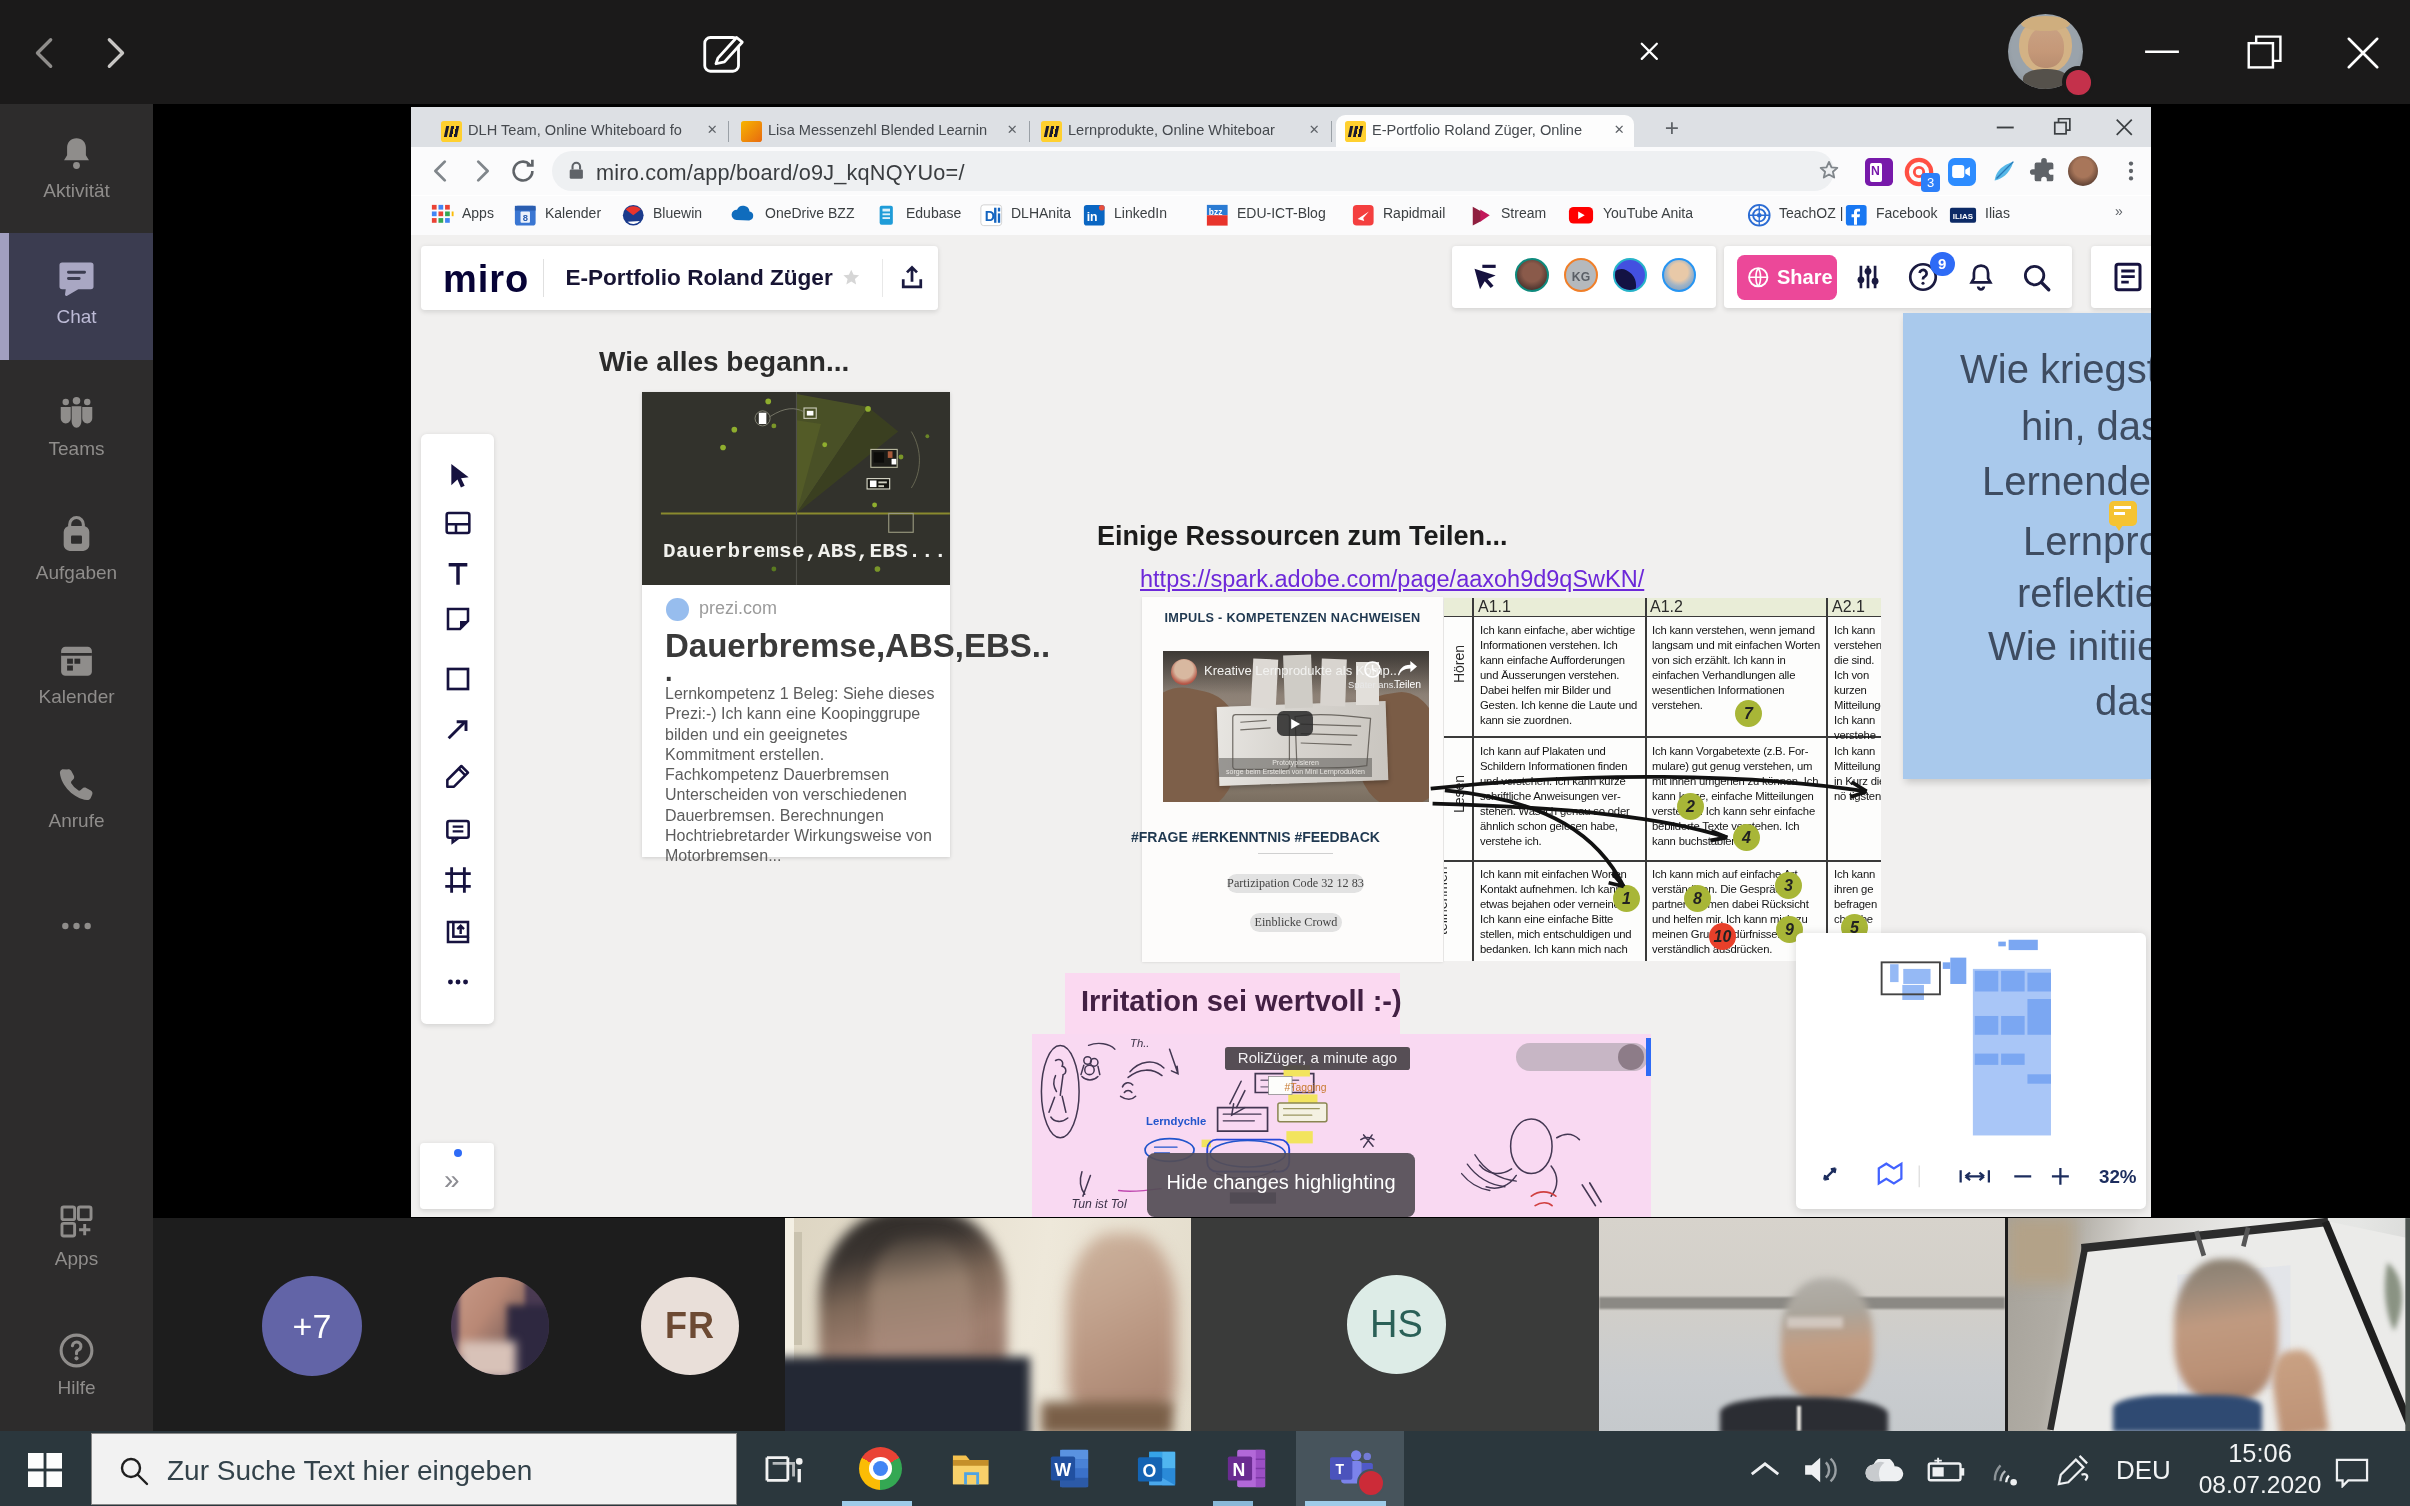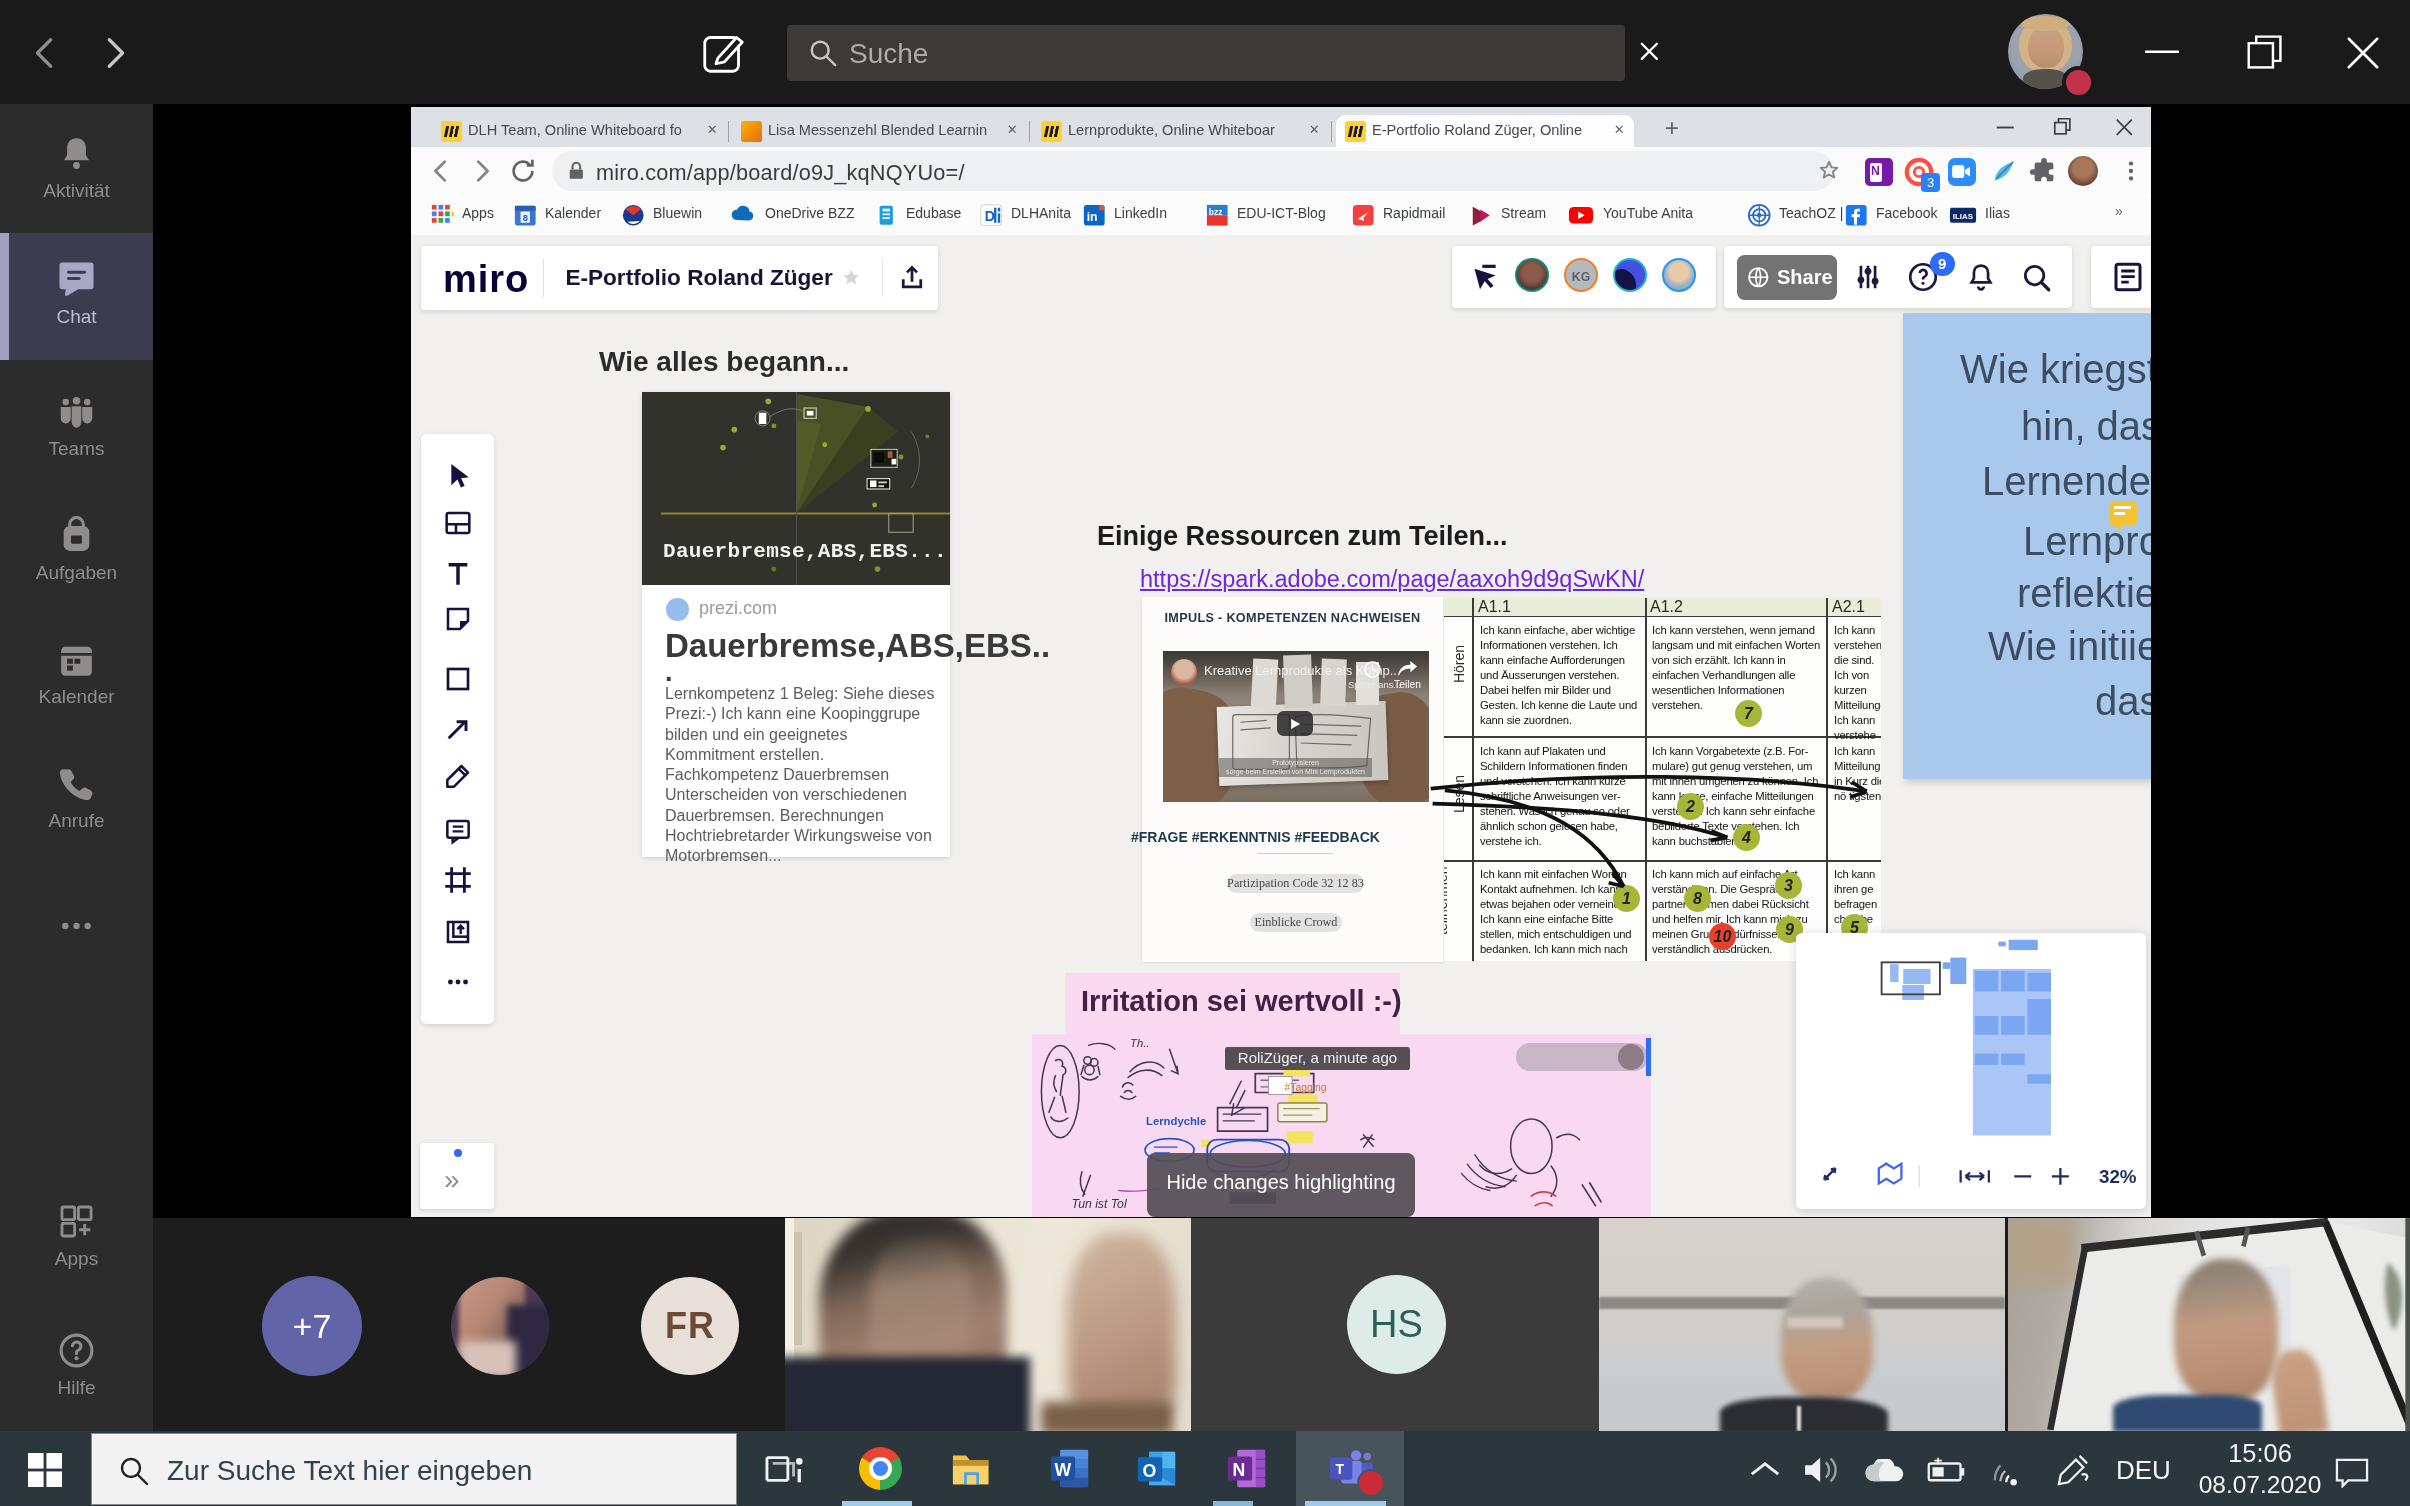--- a/index.html
+++ b/index.html
@@ -42,27 +42,20 @@
 <body>
 <div class="abs" id="topbar">
   <svg class="abs" style="left:28px;top:34px" width="104" height="38" viewBox="0 0 110 40">
     <path d="M24 6 L10 20 L24 34" stroke="#8f8d8b" stroke-width="3.5" fill="none" stroke-linecap="round" stroke-linejoin="round"></path>
     <path d="M86 6 L100 20 L86 34" stroke="#c8c6c4" stroke-width="3.5" fill="none" stroke-linecap="round" stroke-linejoin="round"></path>
   </svg>
   <svg class="abs" style="left:701px;top:30px" width="45" height="45" viewBox="0 0 48 48">
     <rect x="4" y="8" width="36" height="36" rx="6" stroke="#fff" stroke-width="3" fill="none"></rect>
     <path d="M18 30 L38 8 L44 13 L25 34 L16 36 Z" fill="#1b1a1a" stroke="#fff" stroke-width="3" stroke-linejoin="round"></path>
   </svg>
-  <div class="abs" style="left:787px;top:25.4px;width:838px;height:56px;background:#3b3a39;border-radius:3.8px;">
-    <svg class="abs" style="left:21px;top:13px" width="30" height="30" viewBox="0 0 32 32">
-        <circle cx="13" cy="13" r="9" stroke="#c8c6c4" stroke-width="2.6" fill="none"></circle>
-        <path d="M20 20 L29 29" stroke="#c8c6c4" stroke-width="2.6" stroke-linecap="round"></path>
-      </svg>
-    <div class="abs" style="left:62px;top:12.2px;font-size:28px;color:#adabaa;">Suche</div>
-  </div>
   <svg class="abs" style="left:1638px;top:40px" width="22.6" height="22.6" viewBox="0 0 24 24">
       <path d="M4 4 L20 20 M20 4 L4 20" stroke="#fff" stroke-width="2.4" stroke-linecap="round"></path>
     </svg>
   <div class="abs" style="left:2008px;top:14px;width:75px;height:75px;border-radius:50%;background:radial-gradient(circle at 50% 45%,#9aa3ab 0 60%,#7d878f 100%);overflow:hidden;">
      <div class="abs" style="left:11.3px;top:3.8px;width:53px;height:55px;border-radius:48%;background:#d3b285;"></div>
      <div class="abs" style="left:20px;top:13px;width:36px;height:41px;border-radius:46%;background:linear-gradient(180deg,#c9a183 0,#c59878 60%,#b88d70 100%);"></div>
      <div class="abs" style="left:13px;top:1.9px;width:49px;height:15px;border-radius:50%;background:#cfae7e;"></div>
      <div class="abs" style="left:15px;top:55px;width:45px;height:21px;background:#55514b;border-radius:45% 45% 0 0;"></div>
   </div>
   <div class="abs" style="left:2062px;top:66px;width:32px;height:32px;border-radius:50%;background:#1b1a1a;"></div>
@@ -395,21 +388,21 @@
         </svg>
       <div class="abs avr" style="left:63px;border-color:#0e8a7d;background:radial-gradient(circle at 50% 42%,#8a5a4a 0 40%,#573a33 70%,#2e2a28 100%);"></div>
       <div class="abs avr" style="left:112px;border-color:#f07f29;background:#b5b9bd;color:#5a5f66;text-align:center;font-size:12.2px;font-weight:bold;line-height:34px;">KG</div>
       <div class="abs avr" style="left:161px;border-color:#27b3c9;background:#4350e0;overflow:hidden;">
           <div class="abs" style="left:-5.6px;top:9.4px;width:28px;height:28px;background:#131243;border-radius:40% 60% 30% 60%;transform:rotate(25deg);"></div>
         </div>
       <div class="abs avr" style="left:210px;border-color:#2795f2;background:radial-gradient(circle at 50% 40%,#e8c9a8 0 38%,#9db3c8 60%,#7c93ab 100%);"></div>
     </div>
 
     <div class="abs mcard" style="left:1313px;top:11.3px;width:348px;height:62px;">
-      <div class="abs" style="left:13px;top:8.5px;width:100px;height:45px;background:#737373;border-radius:7.5px;">
+      <div class="abs" style="left:13px;top:8.5px;width:100px;height:45px;background:#ec4899;border-radius:7.5px;">
         <svg class="abs" style="left:9.4px;top:10.4px" width="24.5" height="24.5" viewBox="0 0 24 24">
             <circle cx="12" cy="12" r="9" fill="none" stroke="#fff" stroke-width="1.8"></circle>
             <path d="M3.5 12h17M12 3.5c-3 2.6-3 14.4 0 17M12 3.5c3 2.6 3 14.4 0 17" fill="none" stroke="#fff" stroke-width="1.6"></path>
           </svg>
         <div class="abs" style="left:40px;top:11.3px;color:#fff;font-size:20px;font-weight:bold;">Share</div>
       </div>
       <svg class="abs" style="left:127px;top:13px" width="34" height="36" viewBox="0 0 24 24">
           <g stroke="#1a1a40" stroke-width="1.9" fill="none">
             <path d="M7 4v16M12 4v16M17 4v16"></path>
           </g>

